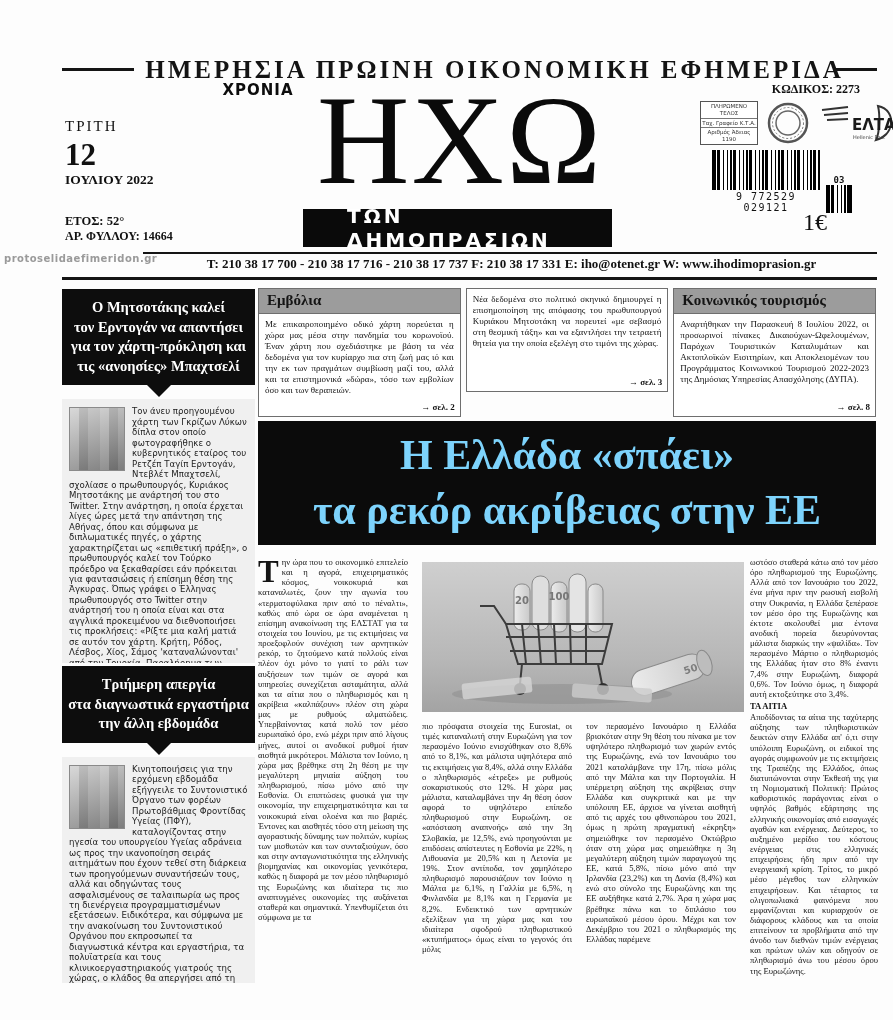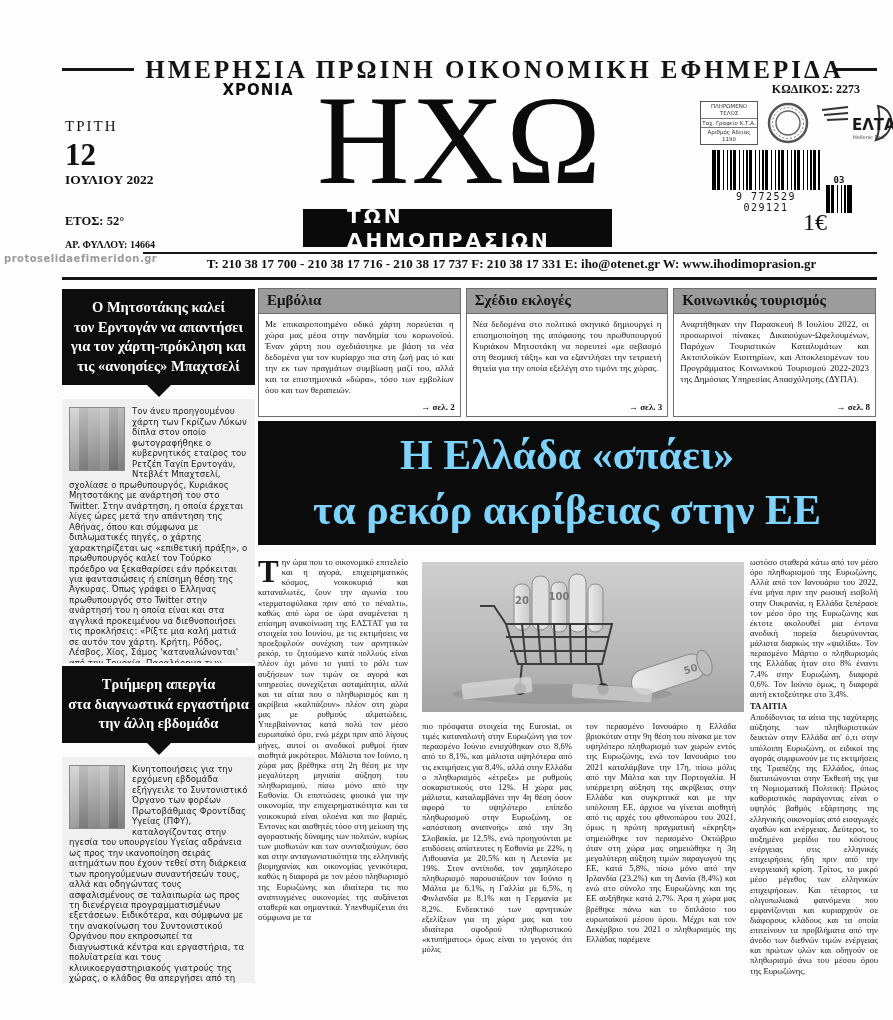--- a/index.html
+++ b/index.html
@@ -16,21 +16,21 @@
     font-size:10px; font-weight:bold; color:#9a9a9a; letter-spacing:.5px; }
   .tagline-rule { border-top:3px solid #151515; }
   .tagline { left:136px; right:40px; top:56px; text-align:center;
     font-size:25px; font-weight:600; letter-spacing:3px; color:#141414; }
 
   .dateblock { left:65px; top:118px; width:150px; }
   .dateblock .day { font-size:15px; letter-spacing:2px; }
   .dateblock .num { font-size:31px; font-weight:bold; margin-top:4px; line-height:1; }
   .dateblock .my  { font-size:13.5px; font-weight:bold; margin-top:2px; }
   .dateblock .etos { font-size:12.5px; font-weight:600; margin-top:26px; }
-  .dateblock .fyllo { font-size:10px; font-weight:600; margin-top:10px; }
+  .dateblock .fyllo { font-size:12px; font-weight:600; margin-top:0; }
 
   .logo52 { left:216px; top:80px; width:84px; text-align:center; }
   .logo52 .disc { width:78px; height:78px; border-radius:50%; background:#0d0d0d;
     color:#fff; display:flex; align-items:center; justify-content:center;
     font-weight:bold; font-size:44px; margin:0 auto; font-family:"DejaVu Serif",serif; }
   .logo52 .word { font-family:"DejaVu Sans",sans-serif; font-weight:bold;
     font-size:15px; letter-spacing:1px; margin-top:1px; color:#0d0d0d; }
 
   .bigtitle { left:300px; top:76px; width:320px; text-align:center;
     font-size:128px; line-height:1; font-weight:normal; color:#0a0a0a;
@@ -203,21 +203,20 @@
 
   <div class="abs teasers">
     <div class="tz">
       <div class="tz-head">Εμβόλια</div>
       <div class="tz-body">
         <span>Με επικαιροποιημένο οδικό χάρτη πορεύεται η χώρα μας μέσα στην πανδημία του κορωνοϊού. Έναν χάρτη που σχεδιάστηκε με βάση τα νέα δεδομένα για τον κυρίαρχο πια στη ζωή μας ιό και την εκ των πραγμάτων συμβίωση μαζί του, αλλά και τα επιστημονικά «δώρα», τόσο των εμβολίων όσο και των θεραπειών.</span>
         <span class="tz-ref">→ σελ. 2</span>
       </div>
     </div>
     <div class="tz">
-      <div class="tz-head">Σχέδιο εκλογές</div>
       <div class="tz-body">
         <span>Νέα δεδομένα στο πολιτικό σκηνικό δημιουργεί η επισημοποίηση της απόφασης του πρωθυπουργού Κυριάκου Μητσοτάκη να πορευτεί «με σεβασμό στη θεσμική τάξη» και να εξαντλήσει την τετραετή θητεία για την οποία εξελέγη στο τιμόνι της χώρας.</span>
         <span class="tz-ref">→ σελ. 3</span>
       </div>
     </div>
     <div class="tz">
       <div class="tz-head">Κοινωνικός τουρισμός</div>
       <div class="tz-body">
         <span>Αναρτήθηκαν την Παρασκευή 8 Ιουλίου 2022, οι προσωρινοί πίνακες Δικαιούχων-Ωφελουμένων, Παρόχων Τουριστικών Καταλυμάτων και Ακτοπλοϊκών Εισιτηρίων, και Αποκλειομένων του Προγράμματος Κοινωνικού Τουρισμού 2022-2023 της Δημόσιας Υπηρεσίας Απασχόλησης (ΔΥΠΑ).</span>
         <span class="tz-ref">→ σελ. 8</span>

